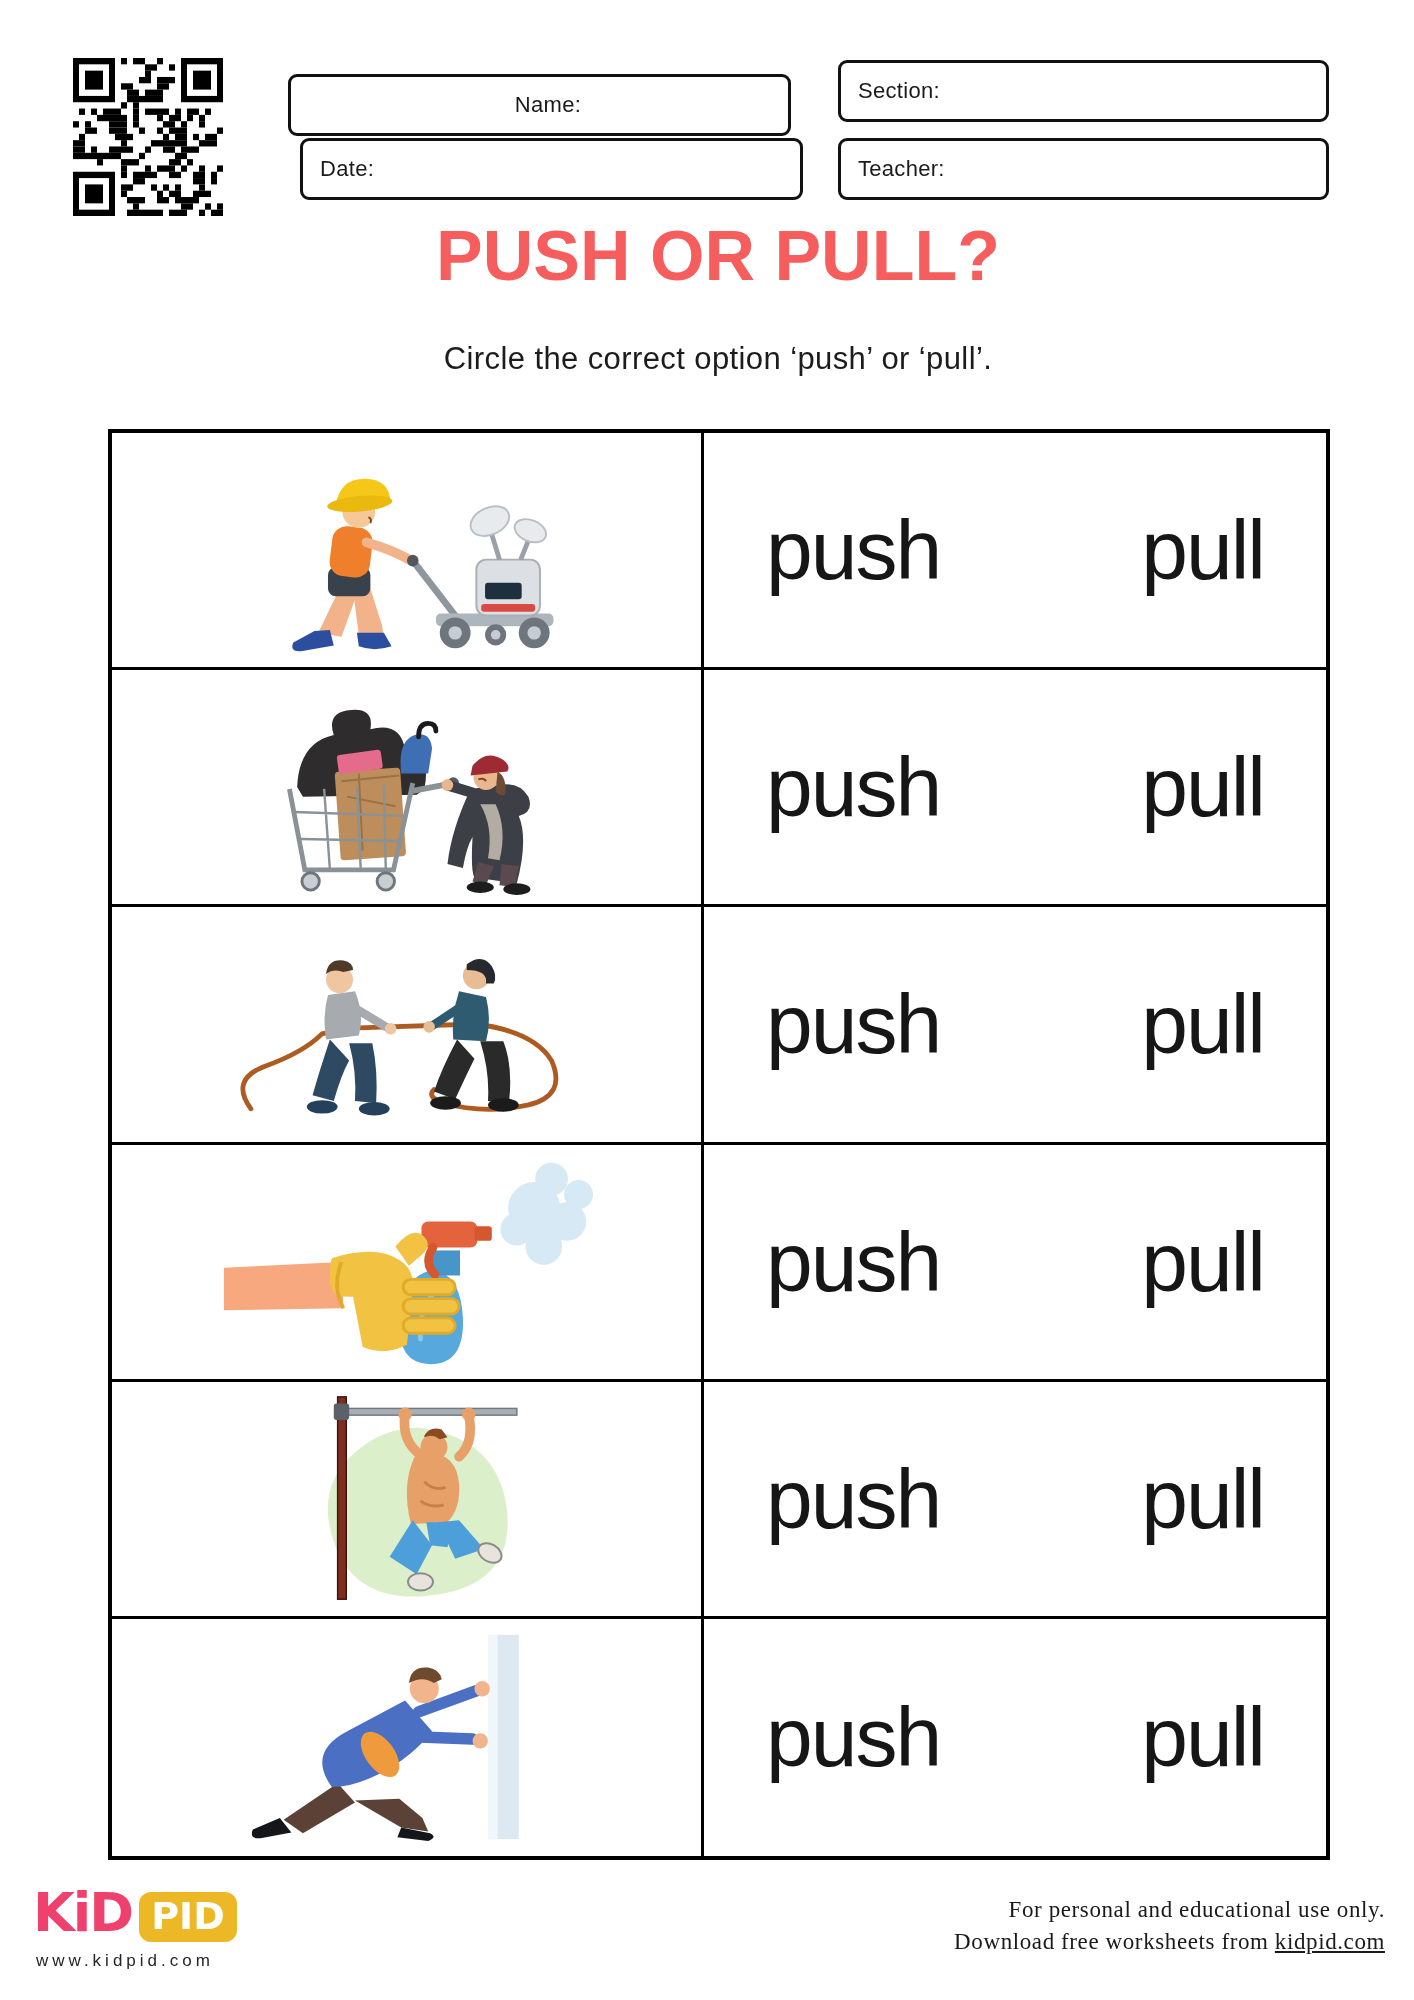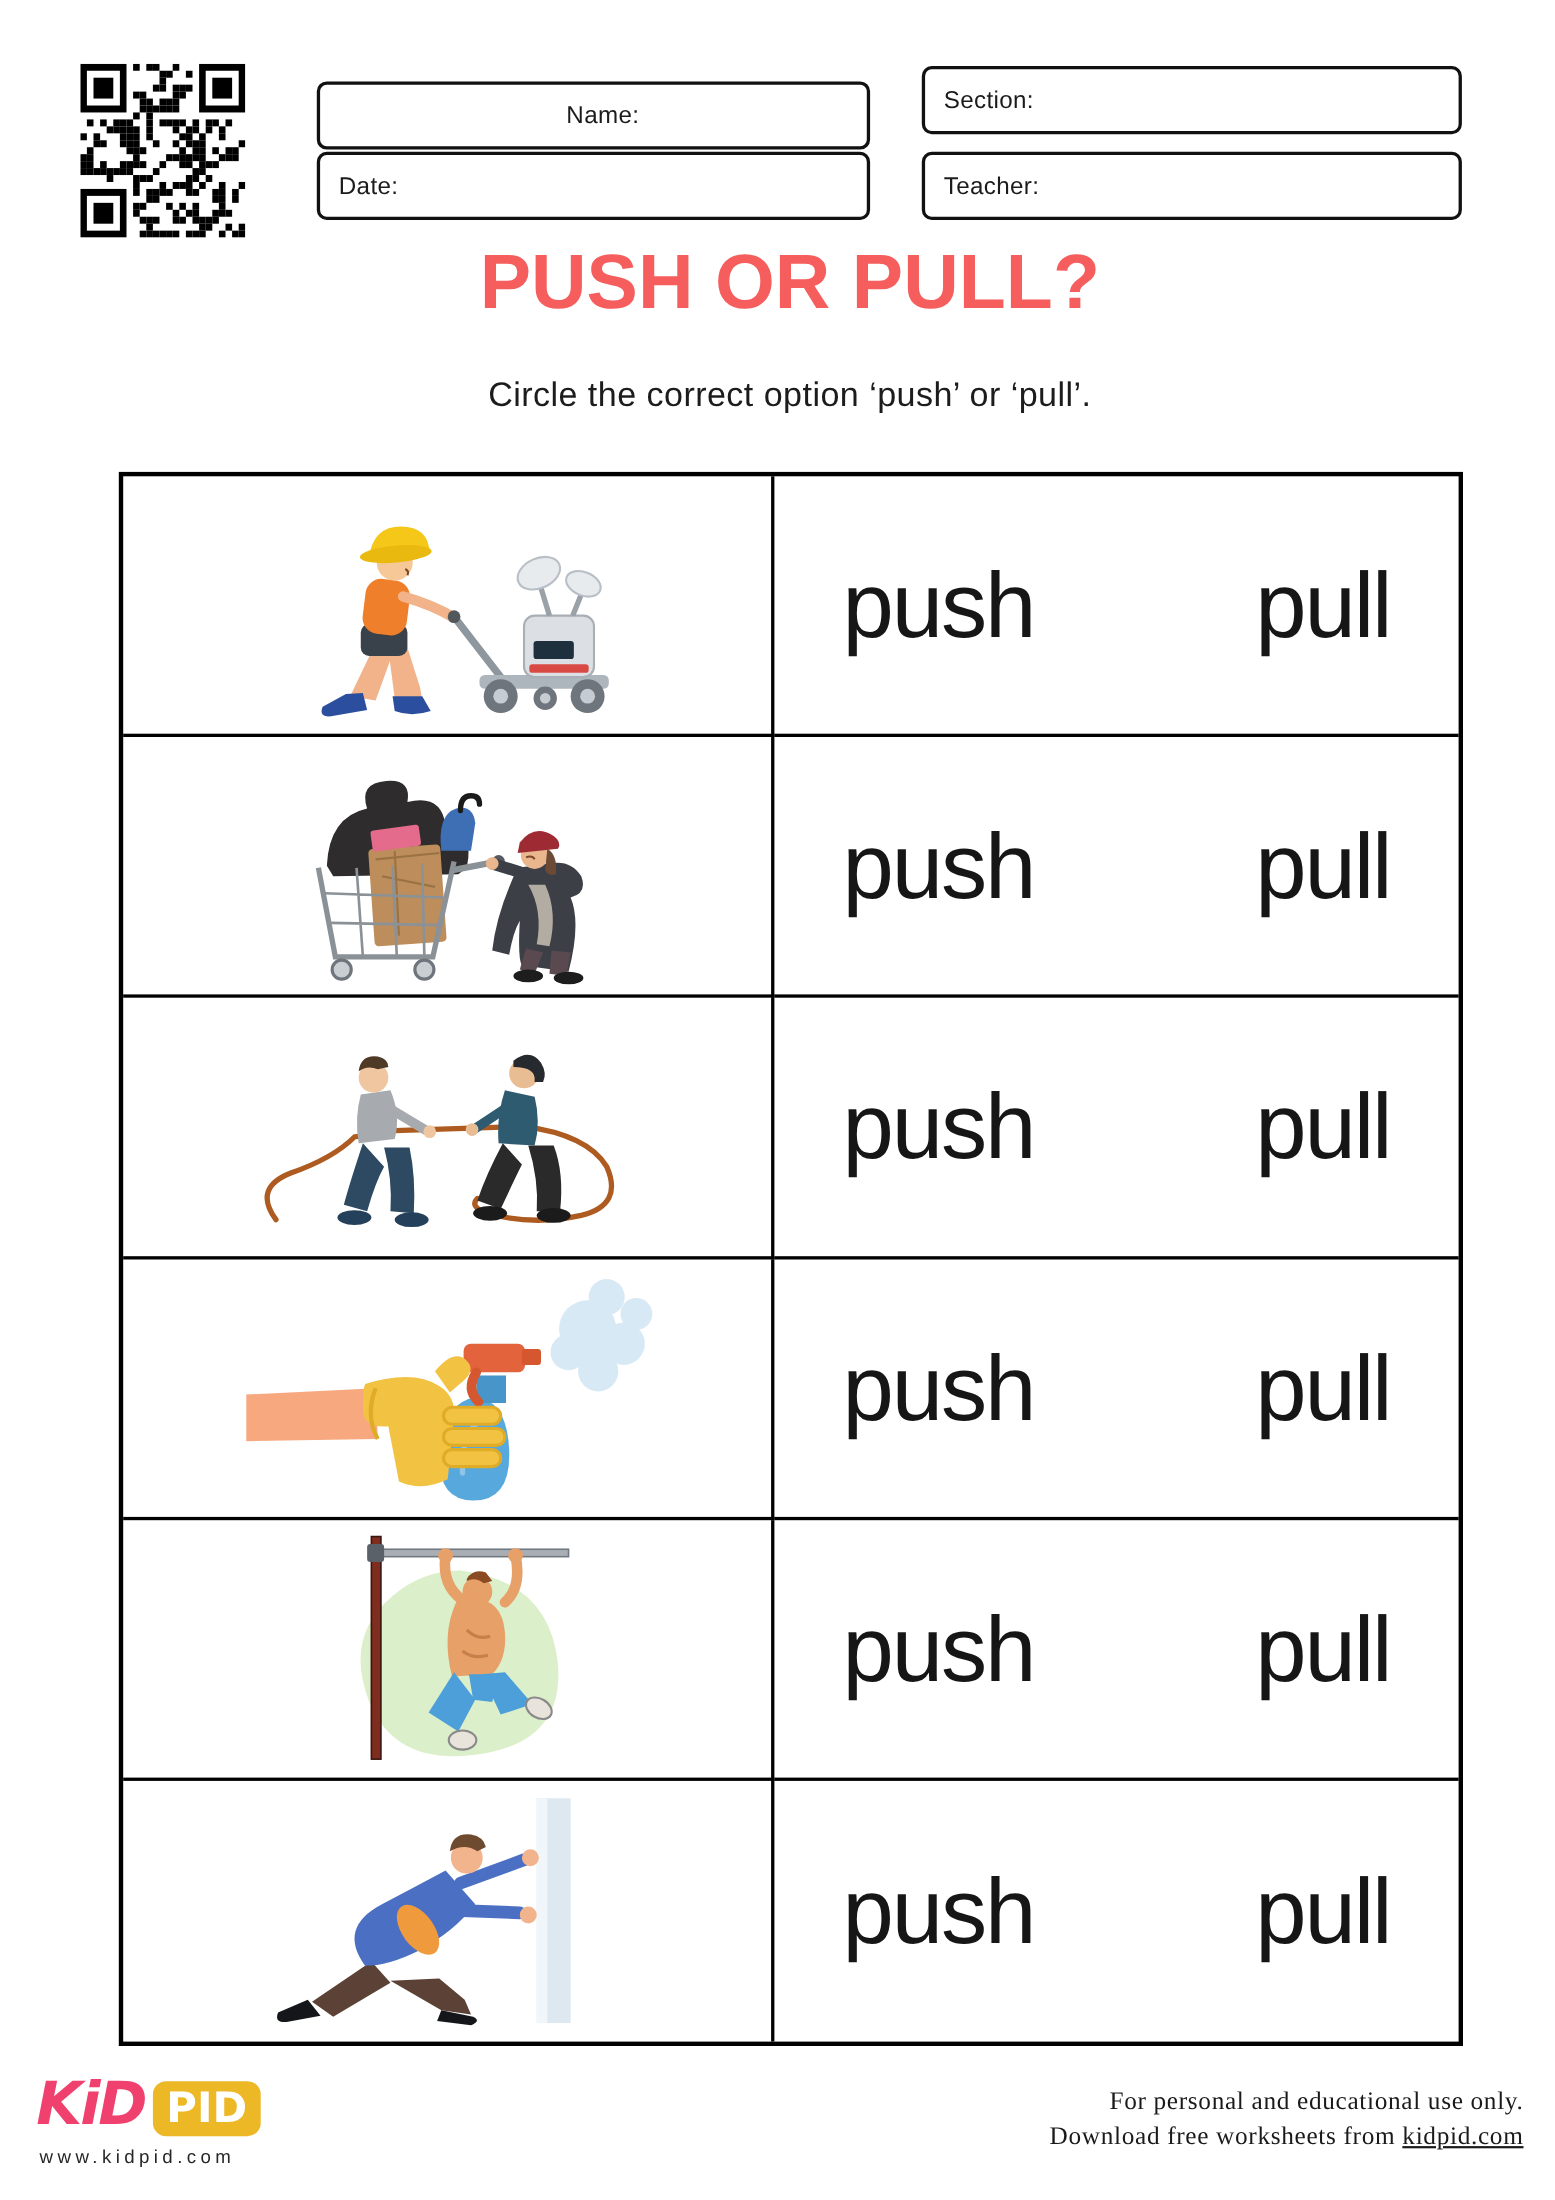--- a/index.html
+++ b/index.html
@@ -8,21 +8,21 @@
     font-family:"Liberation Sans",sans-serif;color:#111;overflow:hidden;
   }
   
   .qr{position:absolute;left:73px;top:58px;width:150px;height:158px;}
   .fieldbox{
     position:absolute;height:56px;border:3px solid #111;border-radius:9px;background:#fff;
     display:flex;align-items:center;padding-left:17px;font-size:22px;letter-spacing:.3px;color:#1b1b1b;
   }
   .fb-name{left:288px;top:74px;width:480px;justify-content:center;}
   .fb-section{left:838px;top:60px;width:468px;}
-  .fb-date{left:288px;top:138px;width:480px;}
+  .fb-date{left:300px;top:138px;width:480px;}
   .fb-teacher{left:838px;top:138px;width:468px;}
   
   .title{
     position:absolute;left:96px;top:220px;width:1244px;margin:0;text-align:center;
     font-size:70px;font-weight:800;letter-spacing:0;color:#f65e5e;line-height:1.05;
   }
   .subtitle{
     position:absolute;left:96px;top:341px;width:1244px;margin:0;text-align:center;
     font-size:31px;color:#1c1c1c;letter-spacing:.4px;
   }
@@ -38,21 +38,21 @@
   .cell.opts{justify-content:space-between;padding:0 62px;}
   .opt{
     font-size:84px;line-height:1;letter-spacing:-2px;color:#161616;cursor:pointer;
     font-family:"Liberation Sans",sans-serif;
   }
   .illus{width:424px;height:216px;}
   
   .logo{position:absolute;left:33px;top:1886px;display:flex;align-items:flex-start;gap:7px;}
   .logo-kid{
     font-family:"DejaVu Sans",sans-serif;font-size:54px;font-weight:800;color:#f0406e;
-    letter-spacing:-2px;line-height:1;font-style:italic;
+    letter-spacing:-2px;line-height:1;
   }
   .logo-pid{
     font-family:"DejaVu Sans",sans-serif;background:#edb826;color:#fff;font-weight:800;font-size:38px;
     border-radius:12px;padding:5px 12px 7px;line-height:1;margin-top:6px;
   }
   .logo-url{position:absolute;left:36px;top:1951px;font-size:17px;letter-spacing:4px;color:#262626;font-weight:500;}
   .usage{
     position:absolute;right:29px;top:1894px;text-align:right;
     font-family:"Liberation Serif",serif;font-size:23px;line-height:32px;color:#1a1a1a;letter-spacing:.6px;
   }

